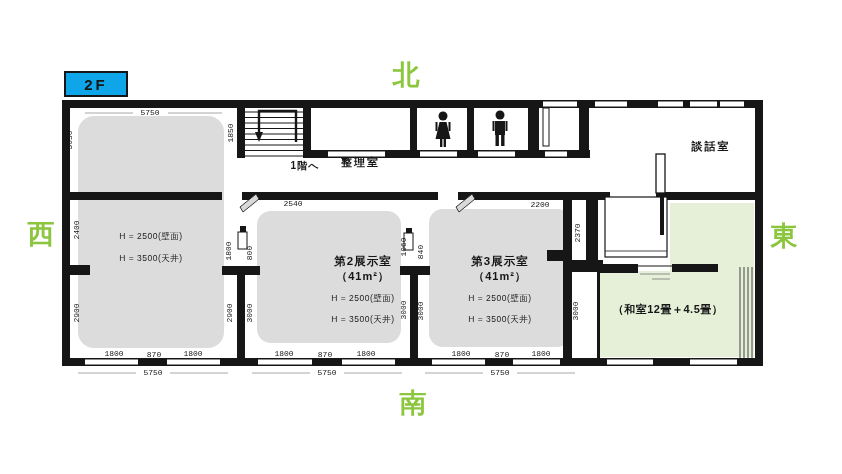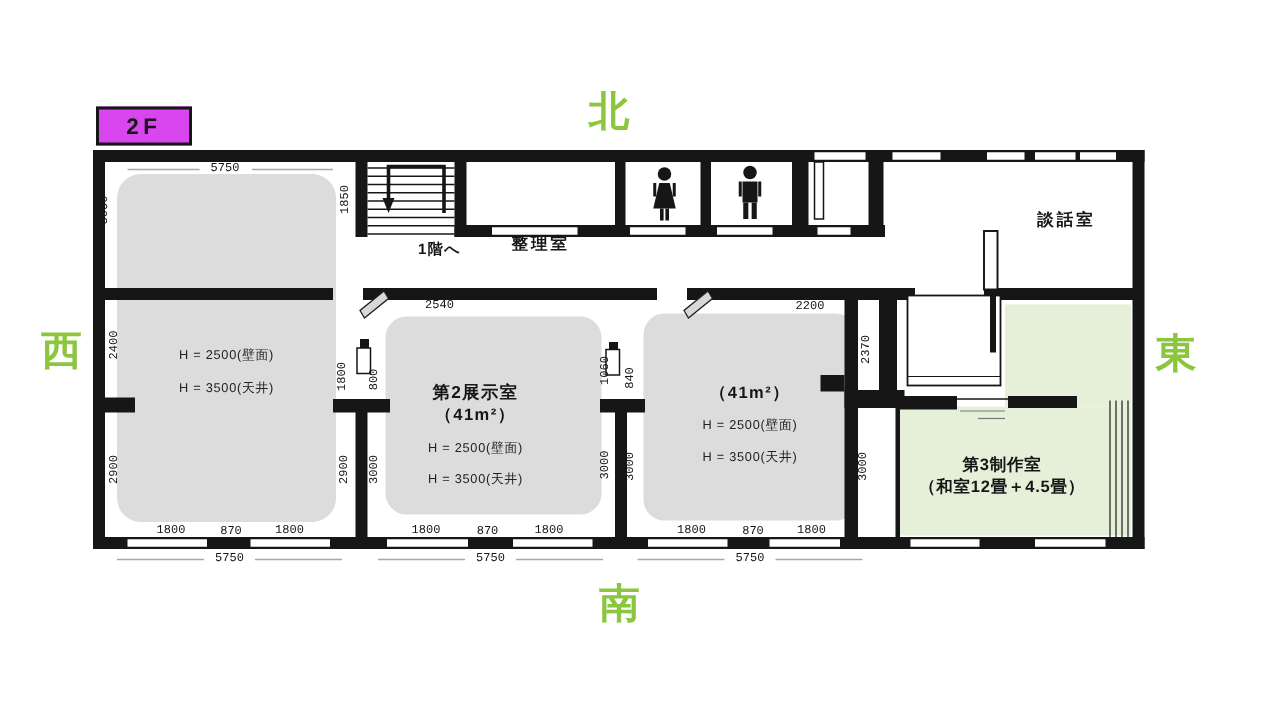--- a/index.html
+++ b/index.html
@@ -5,21 +5,21 @@
   html,body{margin:0;padding:0;background:#ffffff;}
   #stage{
     position:relative;width:842px;height:474px;background:#ffffff;overflow:hidden;
     font-family:"Liberation Sans","DejaVu Sans",sans-serif;color:#161616;
   }
   #plan-svg{position:absolute;left:0;top:0;}
   .abs{position:absolute;}
   .floor-box{
     left:64px;top:71px;width:60px;height:22px;border:2.5px solid #161616;
     display:flex;align-items:center;justify-content:center;
-    font-weight:bold;font-size:15px;letter-spacing:3px;background:#d946ef;
+    font-weight:bold;font-size:15px;letter-spacing:3px;background:#0ea5e9;
   }
   .compass{
     color:#8CC63F;font-weight:bold;font-size:27px;line-height:1;
     transform:translate(-50%,-50%);
   }
   .room-label{text-align:center;}
   .rm-title{font-weight:bold;font-size:11.5px;letter-spacing:1px;}
   .rm-area{font-weight:bold;font-size:11px;letter-spacing:1px;}
   .rm-h{font-size:8.5px;color:#222;letter-spacing:0.5px;}
   .small-room{font-weight:bold;font-size:11px;letter-spacing:2px;text-align:center;}
@@ -209,42 +209,42 @@
   <div class="abs compass" style="left:406px;top:75px;">北</div>
   <div class="abs compass" style="left:413px;top:403px;">南</div>
   <div class="abs compass" style="left:41px;top:234px;">西</div>
   <div class="abs compass" style="left:784px;top:236px;">東</div>
 
   <div class="abs room-label" style="left:78px;top:216px;width:146px;">
     <div class="rm-h" style="margin-top:15px;">H = 2500(壁面)</div>
     <div class="rm-h" style="margin-top:10px;">H = 3500(天井)</div>
   </div>
 
-  <div class="abs room-label" style="left:257px;top:254px;width:120px;">
+  <div class="abs room-label" style="left:257px;top:254px;width:120px;padding-left:46px;">
     <div class="rm-title">第2展示室</div>
     <div class="rm-area">（41m²）</div>
     <div class="rm-h" style="margin-top:9px;">H = 2500(壁面)</div>
     <div class="rm-h" style="margin-top:9px;">H = 3500(天井)</div>
   </div>
 
   <div class="abs room-label" style="left:429px;top:254px;width:142px;">
+    <div class="rm-title">第3展示室</div>
     <div class="rm-area">（41m²）</div>
     <div class="rm-h" style="margin-top:9px;">H = 2500(壁面)</div>
     <div class="rm-h" style="margin-top:9px;">H = 3500(天井)</div>
   </div>
 
   <div class="abs small-room" style="left:311px;top:123px;width:99px;margin-top:32px;">整理室</div>
   <div class="abs small-room" style="left:661px;top:139px;width:100px;">談話室</div>
 
   <div class="abs" style="left:593px;top:302px;width:150px;">
-    <div class="studio-line">第3制作室</div>
     <div class="studio-line">（和室12畳＋4.5畳）</div>
   </div>
 
-  <div class="abs stairs-note" style="left:263px;top:159px;width:60px;">1階へ</div>
+  <div class="abs stairs-note" style="left:275px;top:159px;width:60px;">1階へ</div>
 
   <div class="abs" style="left:0;top:0;width:842px;height:474px;pointer-events:none;font-family:Liberation Mono, monospace;">
       <div class="dim" style="left: 150px; top: 113px;">5750</div>
       <div class="dim v" style="left: 231px; top: 133px;">1850</div>
       <div class="dim v" style="left: 70px; top: 140px;">3050</div>
       <div class="dim" style="left: 293px; top: 204px;">2540</div>
       <div class="dim" style="left: 540px; top: 205px;">2200</div>
       <div class="dim v" style="left: 77px; top: 230px;">2400</div>
       <div class="dim v" style="left: 77px; top: 313px;">2900</div>
       <div class="dim v" style="left: 229px; top: 251px;">1800</div>

